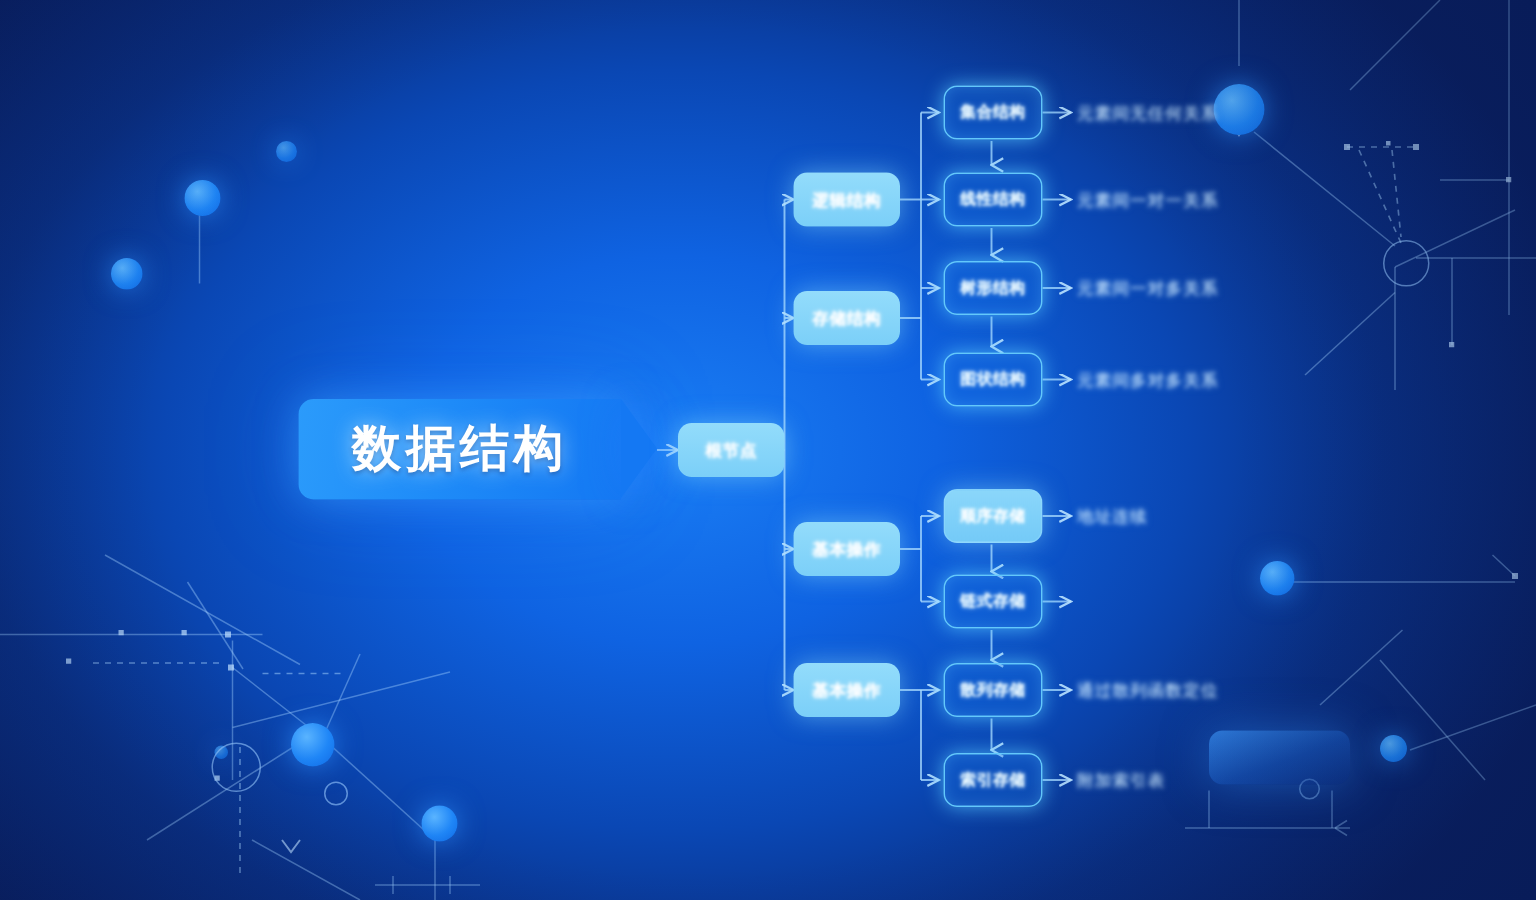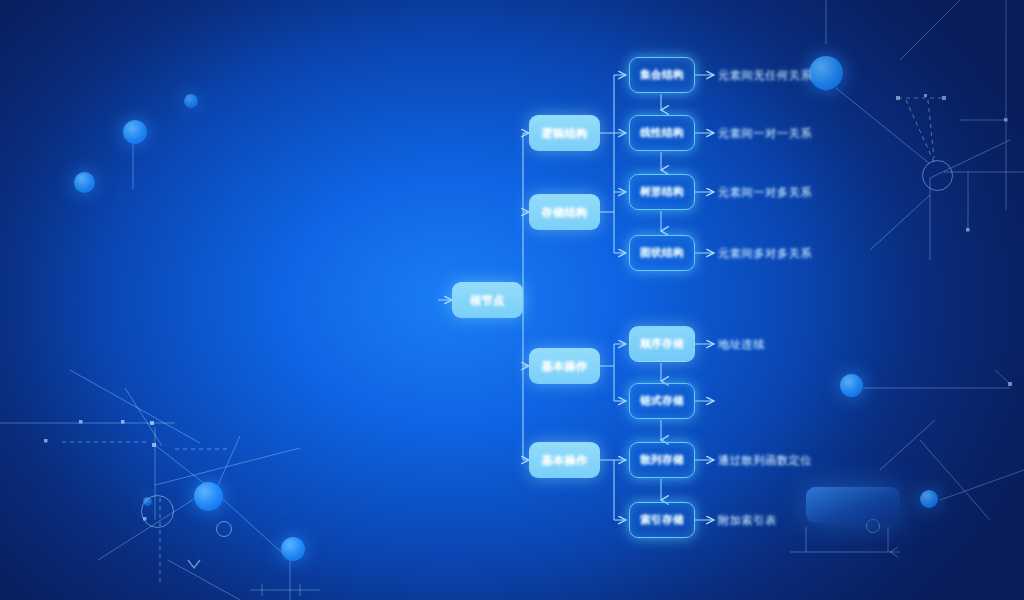--- a/index.html
+++ b/index.html
@@ -293,20 +293,24 @@
       <line x1="695" y1="133" x2="714" y2="133" marker-end="url(#ah)"></line>
       <line x1="695" y1="192" x2="714" y2="192" marker-end="url(#ah)"></line>
       <line x1="695" y1="253" x2="714" y2="253" marker-end="url(#ah)"></line>
       <line x1="695" y1="344" x2="714" y2="344" marker-end="url(#ah)"></line>
       <line x1="695" y1="401" x2="714" y2="401" marker-end="url(#ah)"></line>
       <line x1="695" y1="460" x2="714" y2="460" marker-end="url(#ah)"></line>
       <line x1="695" y1="520" x2="714" y2="520" marker-end="url(#ah)"></line>
     </g>
   </svg>
 
+  <div class="title-banner">
+    <span class="title-text">数据结构</span>
+    <span class="arrow-tip"></span>
+  </div>
 
   <div class="node node-l2" style="left:452px; top:282px;">
     <span class="lbl">根节点</span>
   </div>
 
   <div class="node node-l2" style="left:529px; top:115px;">
     <span class="lbl">逻辑结构</span>
   </div>
   <div class="node node-l2" style="left:529px; top:194px;">
     <span class="lbl">存储结构</span>

